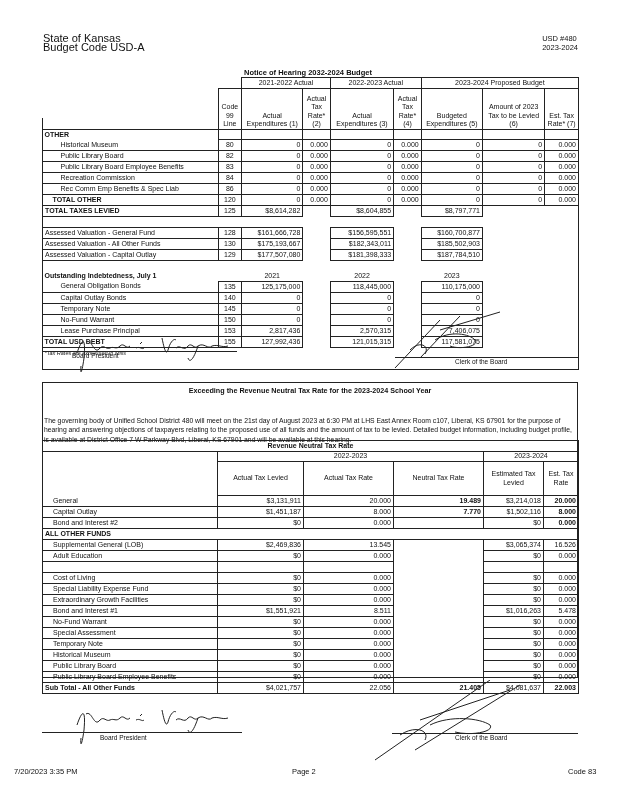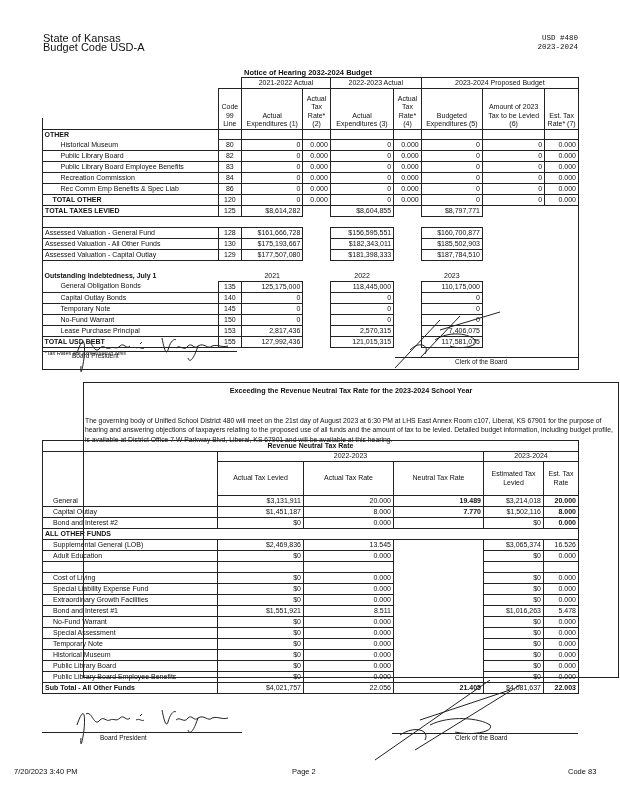--- a/index.html
+++ b/index.html
@@ -1,20 +1,20 @@
 <!DOCTYPE html>
 <html><head>
 <meta charset="utf-8">
 <style>
   * { box-sizing: border-box; margin: 0; padding: 0; }
   html, body { width: 620px; height: 800px; background: #fff; overflow: hidden; }
   body { font-family: "Liberation Sans", sans-serif; color: #111; font-size: 7px; position: relative; }
   .abs { position: absolute; }
   .hdr-left { left: 43px; top: 34px; font-size: 11px; line-height: 9px; }
-  .hdr-right { right: 42px; top: 34px; font-size: 7.5px; line-height: 9px; text-align: right; font-family: Liberation Mono, monospace; }
+  .hdr-right { right: 42px; top: 34px; font-size: 7.5px; line-height: 9px; text-align: left; }
   .notice-title { left: 244px; top: 68px; font-size: 7.5px; font-weight: bold; }
 
   table { border-collapse: collapse; }
   td, th { font-weight: normal; padding: 0 2px; white-space: nowrap; line-height: 10px; height: 10.5px; }
   .b { border: 1px solid #222; }
   .bt { border-top: 1px solid #222; }
   .bb { border-bottom: 1px solid #222; }
   .bl { border-left: 1px solid #222; }
   .br { border-right: 1px solid #222; }
   .r { text-align: right; }
@@ -26,21 +26,21 @@
   #top-table { position: absolute; left: 42px; top: 77px; width: 537px; }
   #top-table th { text-align: center; vertical-align: bottom; line-height: 8.5px; font-size: 7px; }
 
   .box { position: absolute; border: 1px solid #222; }
   #top-frame { left: 42px; top: 118px; width: 537px; height: 252px; border-top: none; }
 
   .sig-line { position: absolute; border-top: 1px solid #222; }
   .sig-label { position: absolute; font-size: 6.5px; }
   .sig { position: absolute; }
 
-  #rn-frame { left: 42px; top: 382px; width: 536px; height: 296px; margin-left: 41px; }
+  #rn-frame { left: 42px; top: 382px; width: 536px; height: 296px; }
   .rn-title { position: absolute; left: 0; right: 0; top: 3px; text-align: center; font-weight: bold; font-size: 7.2px; }
   .rn-para { position: absolute; left: 1px; top: 33px; width: 534px; font-size: 6.8px; line-height: 9.3px; }
   #rn-table { position: absolute; left: 42px; top: 440px; width: 537px; }
   #rn-table th { text-align: center; vertical-align: middle; font-size: 7px; line-height: 8.5px; }
 
   .footer { position: absolute; top: 767px; font-size: 7.5px; }
   .note { font-style: italic; font-size: 5.5px; }
 </style>
 </head>
 <body>
@@ -506,15 +506,15 @@
 <div class="sig-label" style="left:100px; top:734px;">Board President</div>
 <svg class="sig" style="left:72px; top:700px;" width="180" height="50" viewBox="0 0 180 50">
   <path d="M5,25 C10,10 14,8 12,30 C10,45 8,48 9,38 M14,14 C20,10 22,28 28,20 C32,16 34,22 38,20 C42,18 44,22 48,18 C52,14 54,22 58,18 M64,20 C68,18 70,22 72,20 M68,16 L70,14 M90,10 C92,20 94,28 96,22 C98,14 102,10 104,12 M104,20 C108,16 112,24 116,18 C120,14 122,22 126,18 C122,30 118,36 116,30 M126,18 C132,14 136,22 140,18 C146,16 150,20 156,18" fill="none" stroke="#222" stroke-width="1"></path>
 </svg>
 <div class="sig-line" style="left:392px; top:733px; width:186px;"></div>
 <div class="sig-label" style="left:455px; top:734px;">Clerk of the Board</div>
 <svg class="sig" style="left:370px; top:680px;" width="180" height="85" viewBox="0 0 180 85">
   <path d="M5,80 L120,0 M45,70 L150,5 M30,55 C45,45 60,50 55,60 M60,45 C80,35 110,38 120,45 C125,52 100,56 85,52 M50,40 L140,10" fill="none" stroke="#222" stroke-width="1"></path>
 </svg>
 
-<div class="footer" style="left:14px;">7/20/2023   3:40 PM</div>
+<div class="footer" style="left:14px;">7/20/2023   3:35 PM</div>
 <div class="footer" style="left:292px;">Page 2</div>
 <div class="footer" style="left:568px;">Code 83</div>
 
 </body></html>

